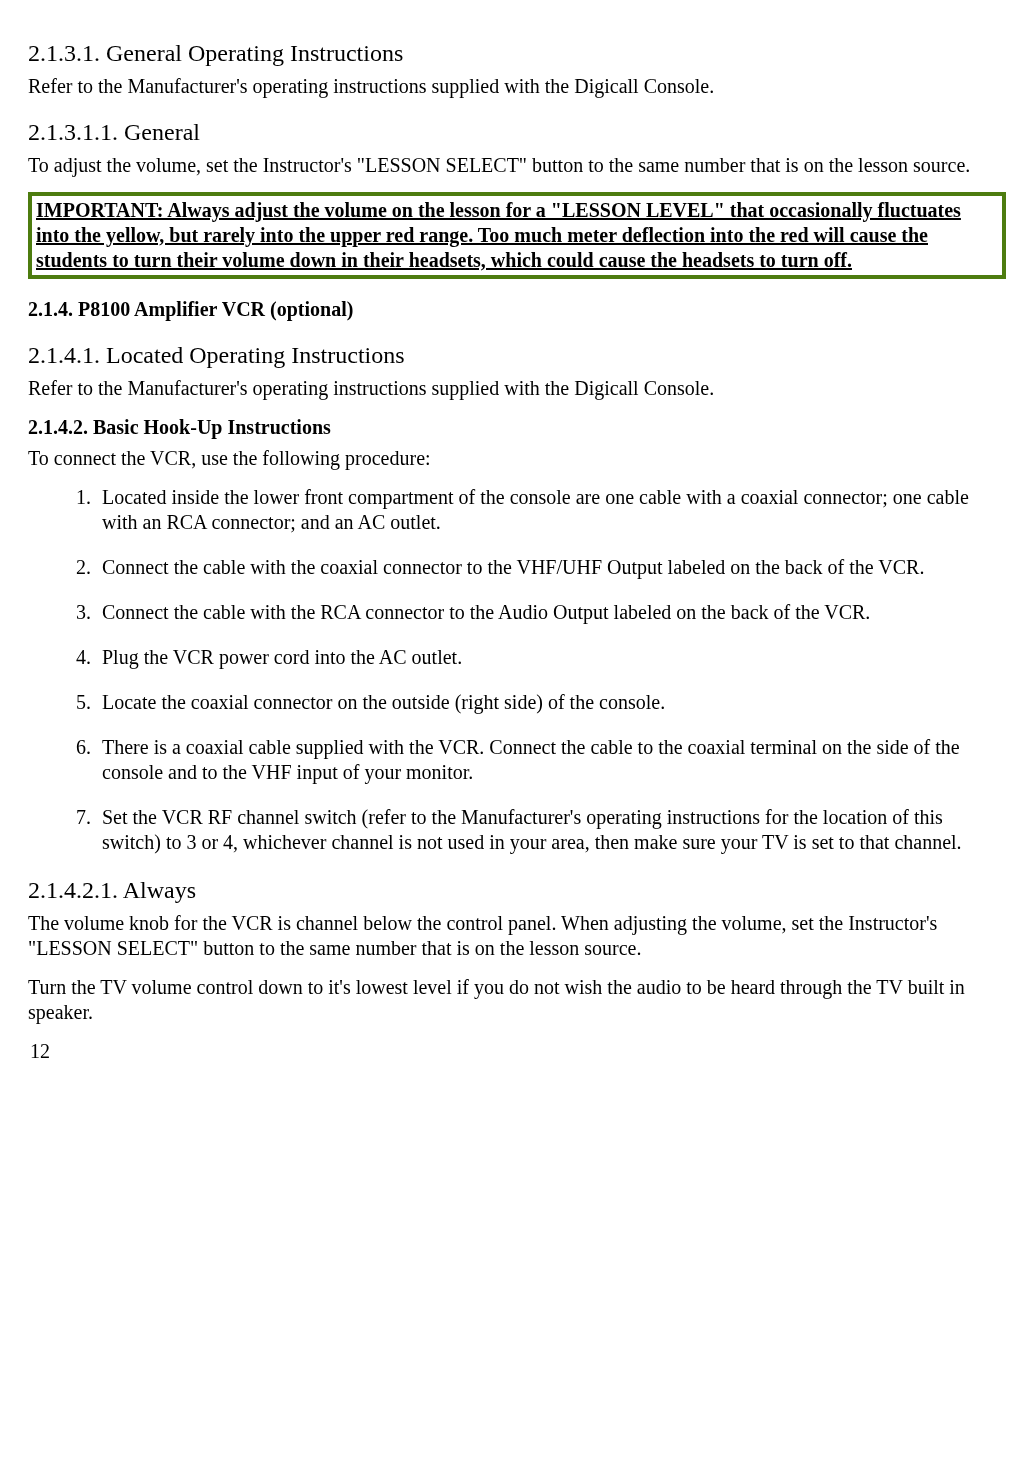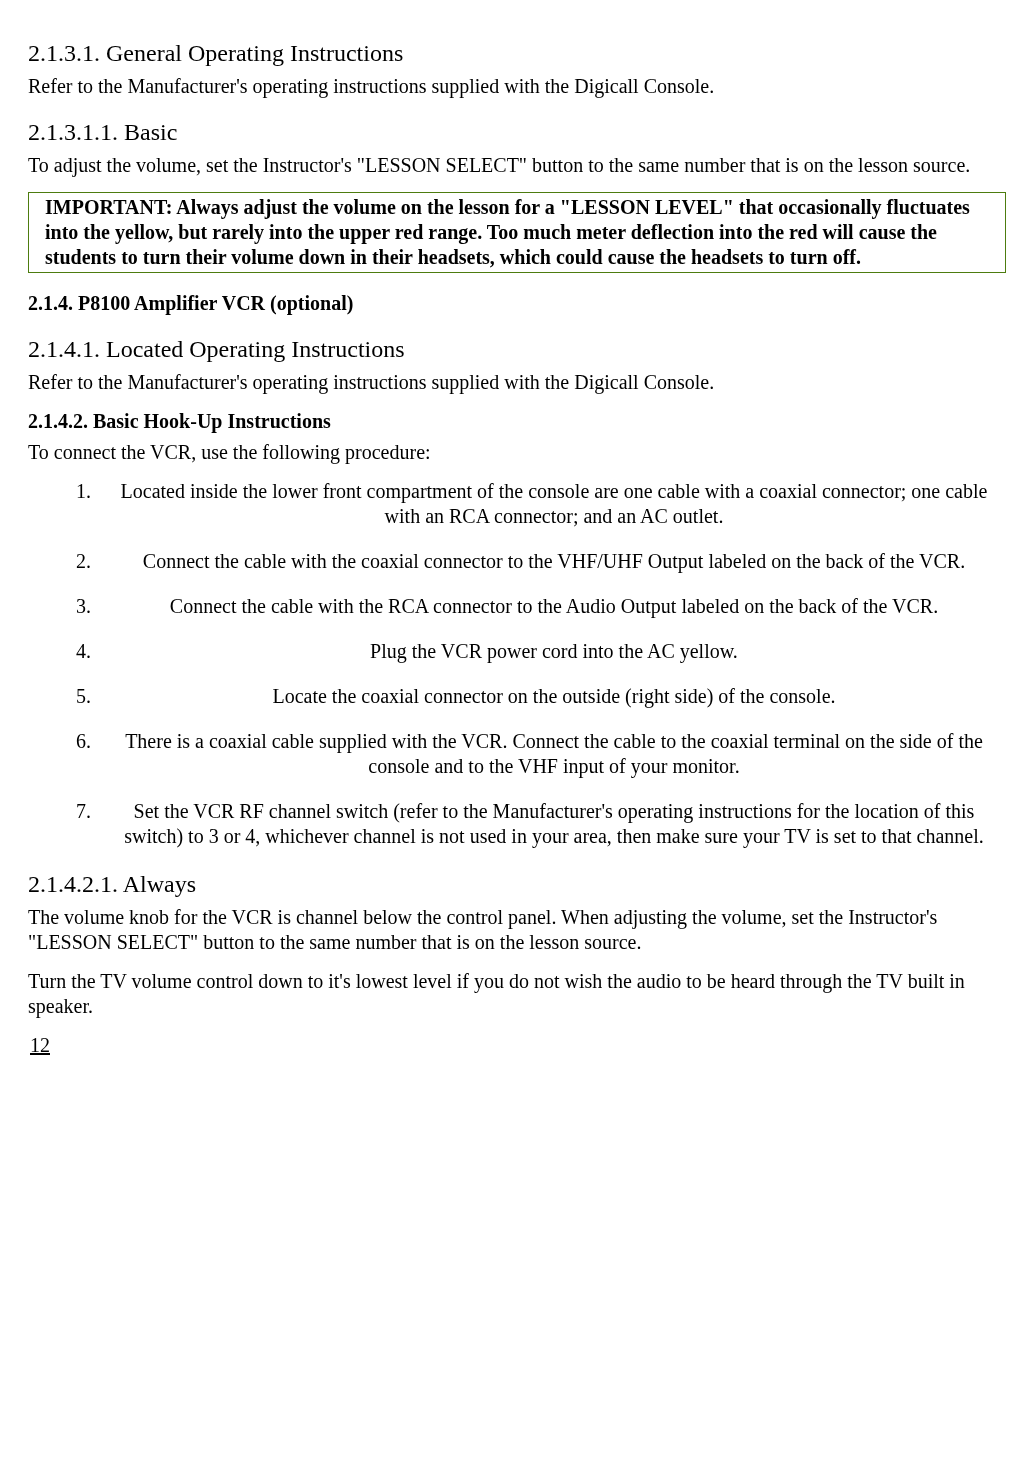--- a/index.html
+++ b/index.html
@@ -20,65 +20,64 @@
   }
   h3 {
     font-size: 24px;
     font-weight: normal;
     margin: 18px 0 4px 0;
   }
   p {
     margin: 6px 0 14px 0;
   }
   .important-box {
-    border: 1px solid #4d7c0f;
+    border: 4px solid #4d7c0f;
     margin: 12px 0 18px 0;
-    padding: 2px 16px;
+    padding: 2px 4px;
     font-weight: bold;
+    text-decoration: underline;
   }
   ol {
     margin: 12px 0 14px 0;
     padding-left: 68px;
   }
   ol li {
     margin-bottom: 20px;
     padding-left: 6px;
-    text-align: center;
   }
   .page-num {
     font-size: 20px;
     margin-top: 10px;
     margin-left: 2px;
-    text-decoration: underline;
   }
 </style>
 </head>
 <body>
 
 <h3>2.1.3.1. General Operating Instructions</h3>
 <p>Refer to the Manufacturer's operating instructions supplied with the Digicall Console.</p>
 
-<h3>2.1.3.1.1.  Basic</h3>
+<h3>2.1.3.1.1.  General</h3>
 <p>To adjust the volume, set the Instructor's "LESSON SELECT" button to the same number that is on the lesson source.</p>
 
 <div class="important-box">IMPORTANT: Always adjust the volume on the lesson for a "LESSON LEVEL" that occasionally fluctuates into the yellow, but rarely into the upper red range. Too much meter deflection into the red will cause the students to turn their volume down in their headsets, which could cause the headsets to turn off.</div>
 
 <h2>2.1.4. P8100 Amplifier VCR (optional)</h2>
 
 <h3>2.1.4.1. Located Operating Instructions</h3>
 <p>Refer to the Manufacturer's operating instructions supplied with the Digicall Console.</p>
 
 <h2>2.1.4.2. Basic Hook-Up Instructions</h2>
 <p>To connect the VCR, use the following procedure:</p>
 
 <ol>
   <li>Located inside the lower front compartment of the console are one cable with a coaxial connector; one cable with an RCA connector; and an AC outlet.</li>
   <li>Connect the cable with the coaxial connector to the VHF/UHF Output labeled on the back of the VCR.</li>
   <li>Connect the cable with the RCA connector to the Audio Output labeled on the back of the VCR.</li>
-  <li>Plug the VCR power cord into the AC yellow.</li>
+  <li>Plug the VCR power cord into the AC outlet.</li>
   <li>Locate the coaxial connector on the outside (right side) of the console.</li>
   <li>There is a coaxial cable supplied with the VCR. Connect the cable to the coaxial terminal on the side of the console and to the VHF input of your monitor.</li>
   <li>Set the VCR RF channel switch (refer to the Manufacturer's operating instructions for the location of this switch) to 3 or 4, whichever channel is not used in your area, then make sure your TV is set to that channel.</li>
 </ol>
 
 <h3>2.1.4.2.1.  Always</h3>
 <p>The volume knob for the VCR is channel below the control panel. When adjusting the volume, set the Instructor's "LESSON SELECT" button to the same number that is on the lesson source.</p>
 <p>Turn the TV volume control down to it's lowest level if you do not wish the audio to be heard through the TV built in speaker.</p>
 
 <div class="page-num">12</div>

